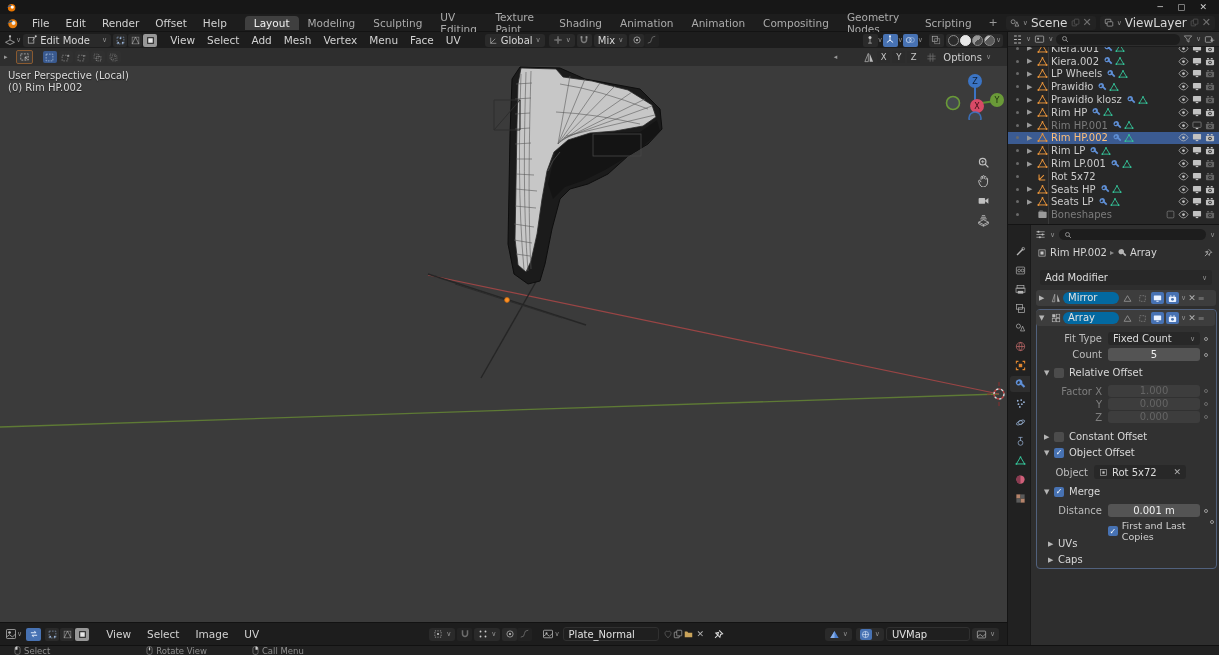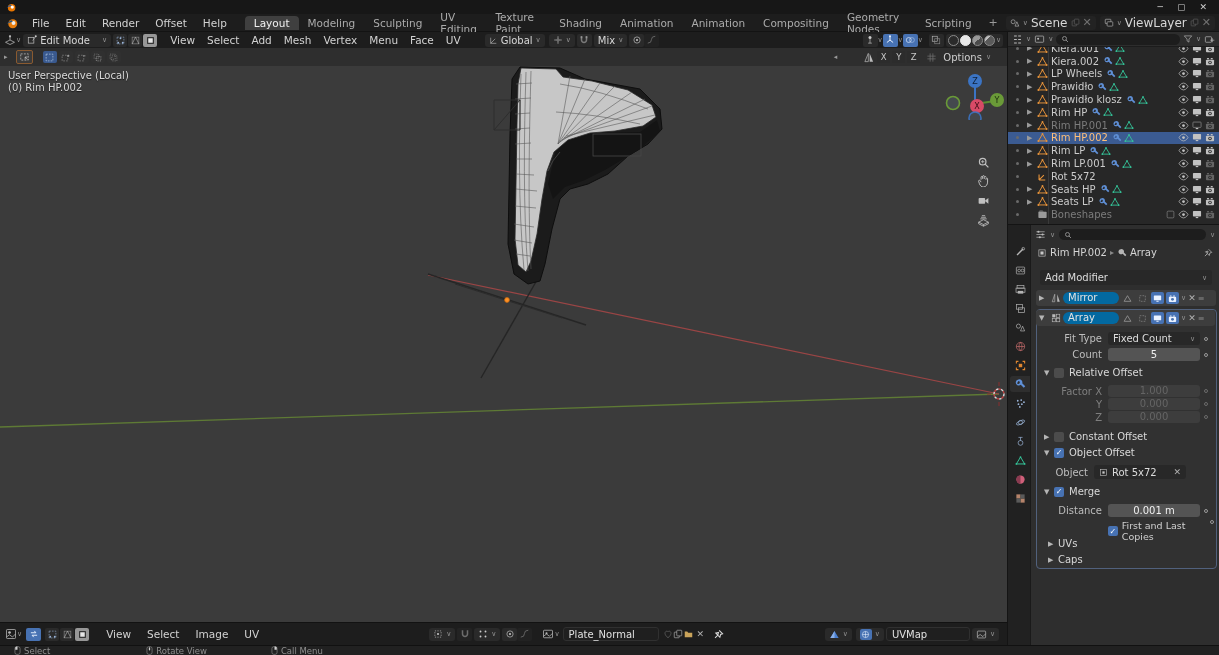--- a/index.html
+++ b/index.html
@@ -1702,21 +1702,21 @@
   </span>
   <span class="hint" style="margin-left:96px">
     <span class="icon">
         <svg width="7" height="9" viewBox="0 0 10 14">
           <rect x="1" y="1" width="8" height="12" rx="3" fill="none" stroke="#8f8f8f"></rect>
           <rect x="4" y="2" width="2" height="5" rx="1" fill="#cfcfcf"></rect>
         </svg>
       </span>
     <span>Rotate View</span>
   </span>
-  <span class="hint" style="margin-left:64px">
+  <span class="hint" style="margin-left:45px">
     <span class="icon">
         <svg width="7" height="9" viewBox="0 0 10 14">
           <rect x="1" y="1" width="8" height="12" rx="3" fill="none" stroke="#8f8f8f"></rect>
           <path d="M8.5 2.5 a3 3 0 0 0 -3.5 -1.5 v5 h3.5 Z" fill="#cfcfcf"></path>
         </svg>
       </span>
     <span>Call Menu</span>
   </span>
 </div>
 

